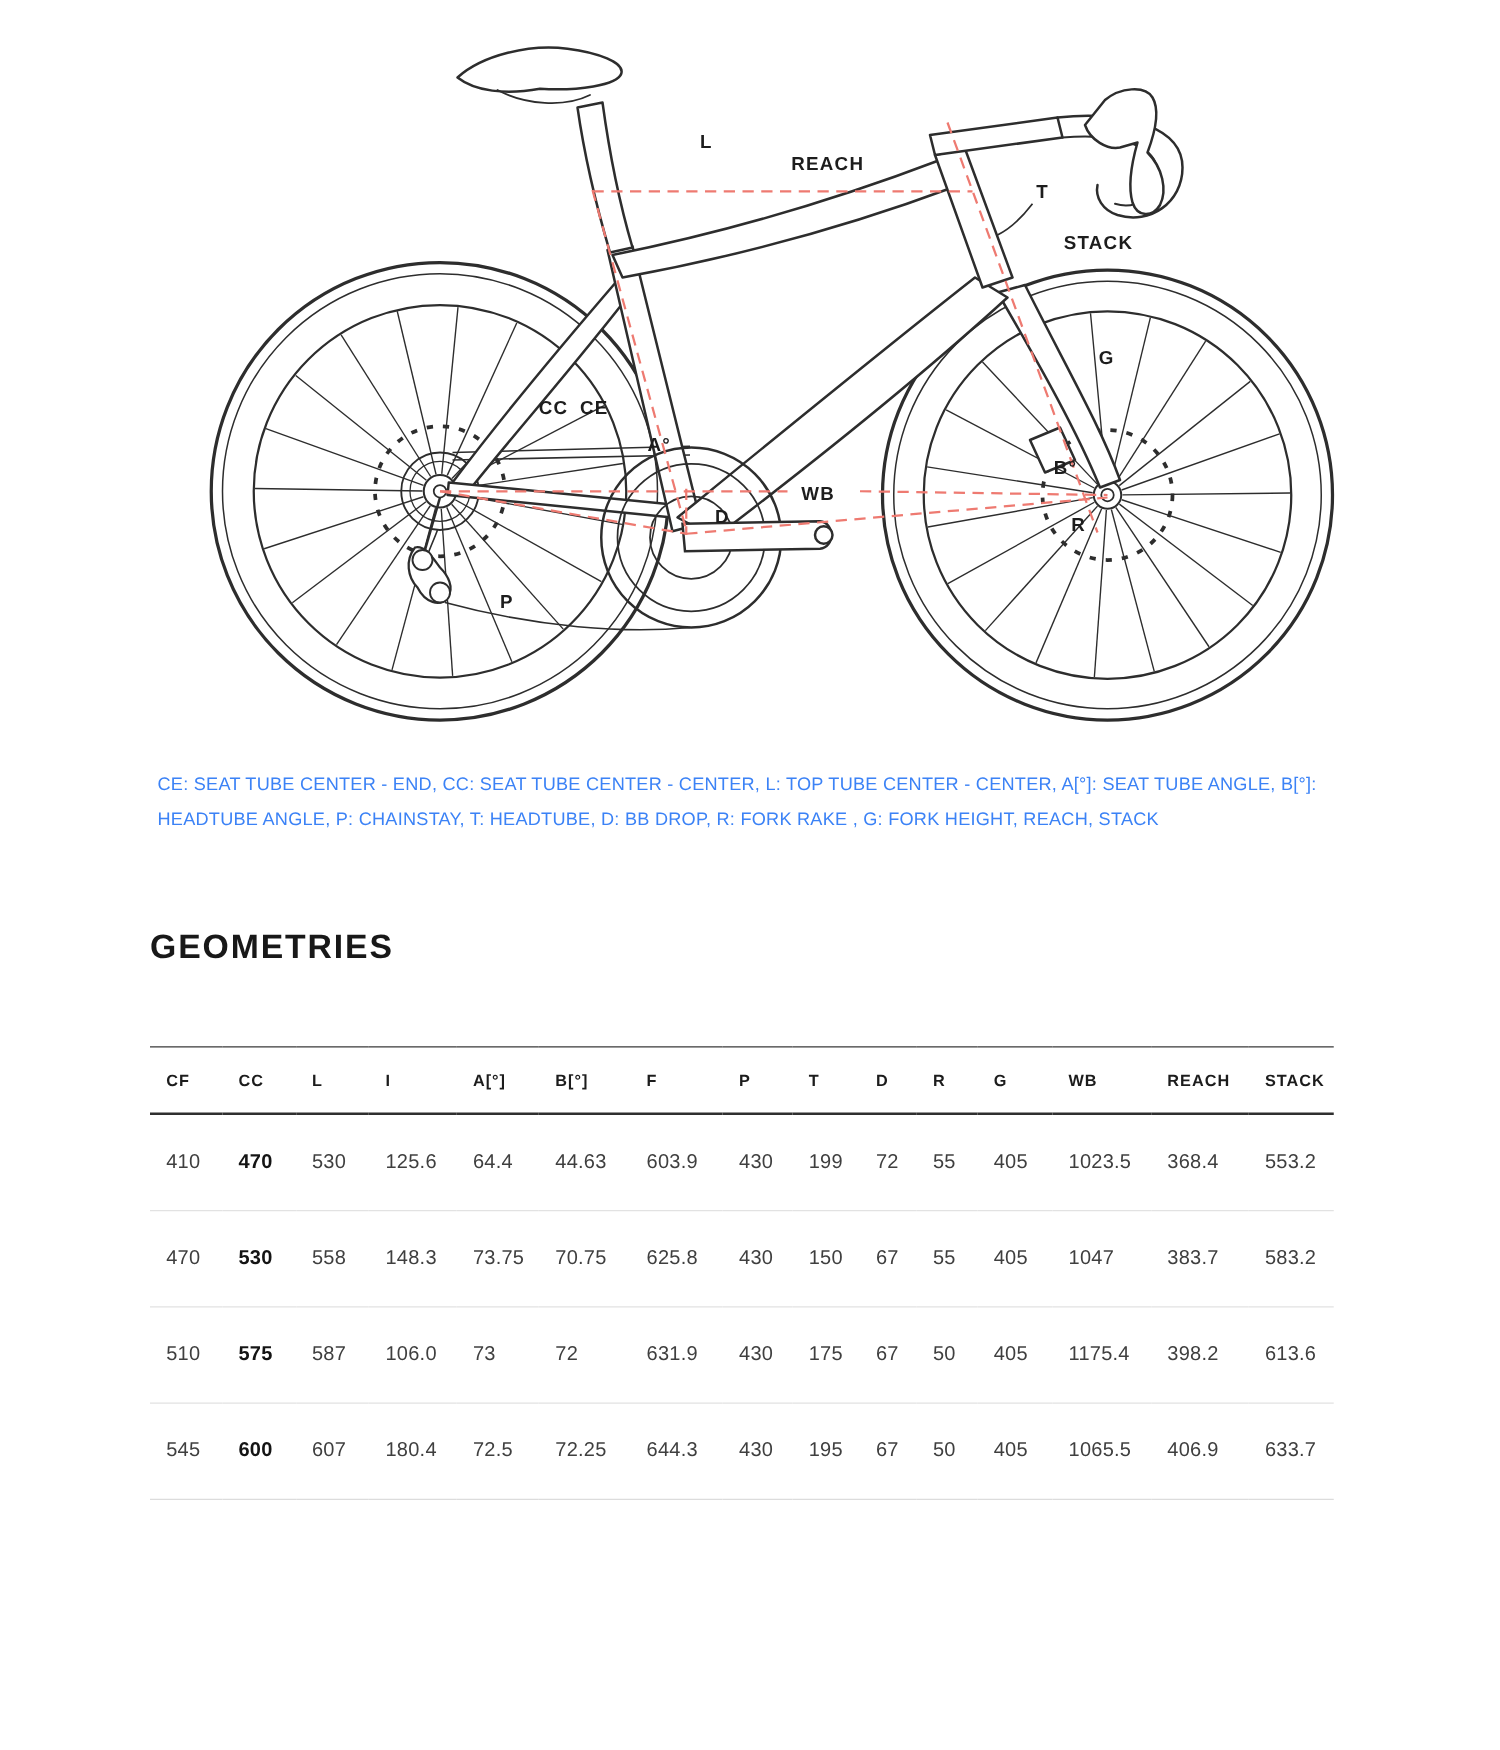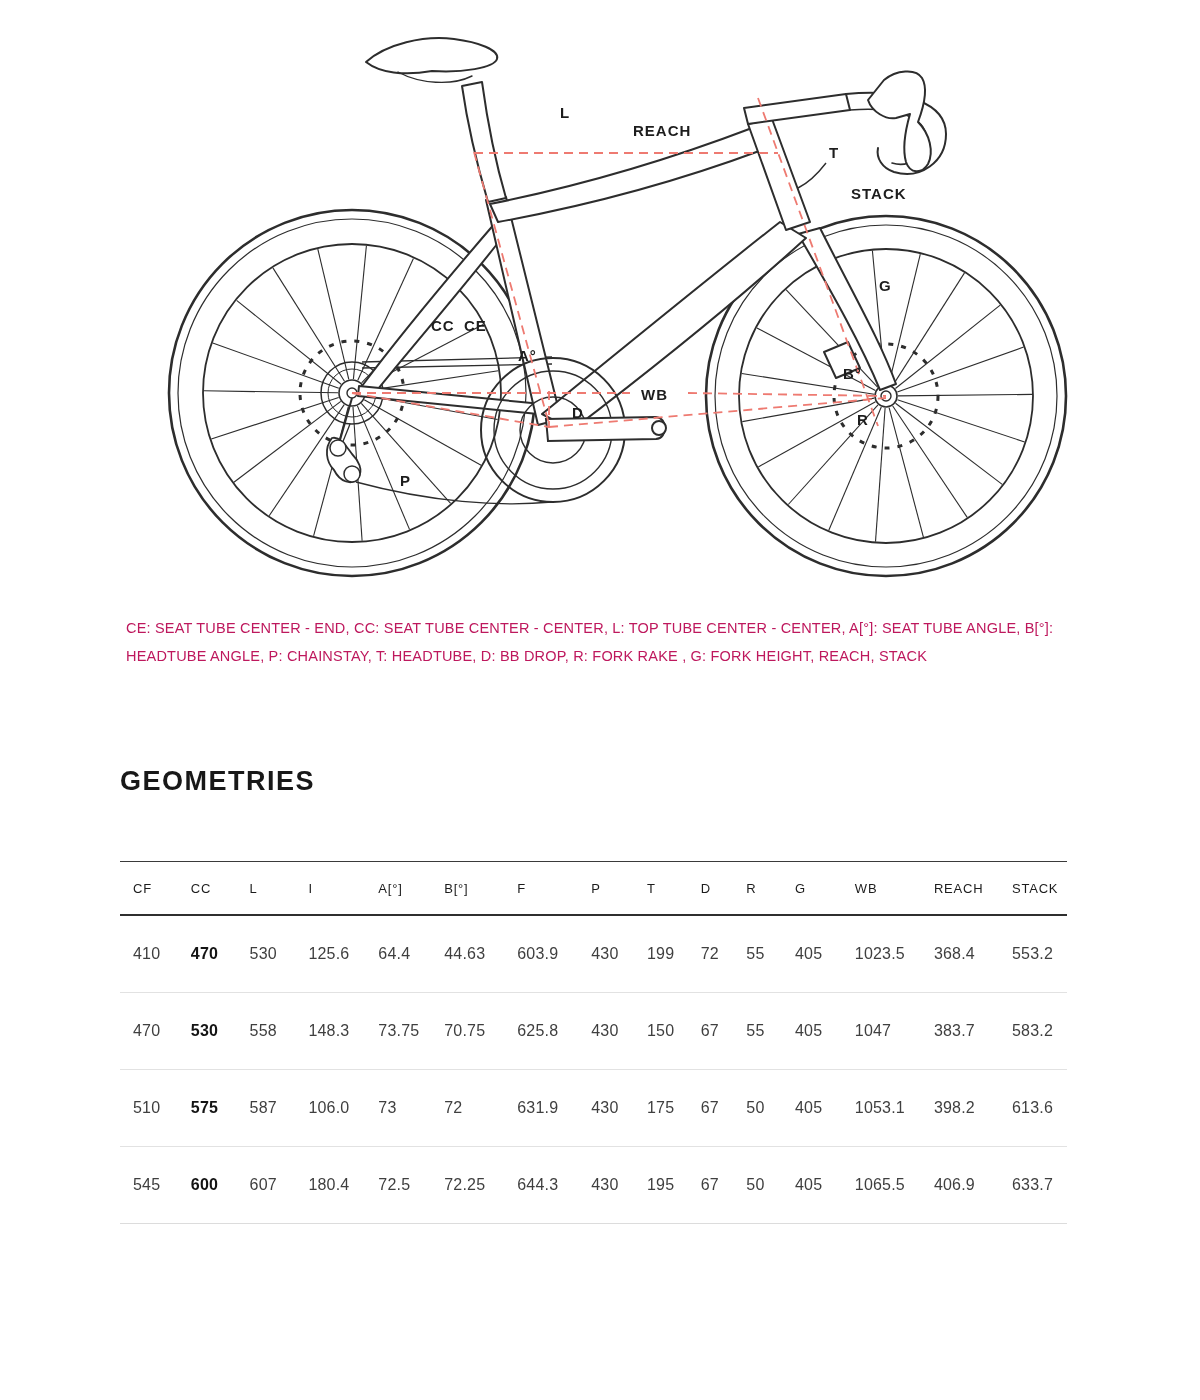--- a/index.html
+++ b/index.html
@@ -1,25 +1,25 @@
 <!DOCTYPE html>
 <html><head>
 <meta charset="utf-8">
 <style>
   html,body{margin:0;padding:0;background:#ffffff;width:1200px;
     font-family:"Liberation Sans",sans-serif;color:#1d1d1d;}
   .diagram{display:block;}
   .legend{margin:6px 100px 0 126px;max-width:952px;font-size:14.5px;line-height:28px;
-    color:#be185d;letter-spacing:.2px;}
-  .section-title{margin:96px 0 0 120px;font-size:27px;font-weight:700;
+    color:#3b82f6;letter-spacing:.2px;}
+  .section-title{margin:72px 0 0 120px;font-size:27px;font-weight:700;
     letter-spacing:1.5px;color:#181818;}
   .geo-table{margin:64px 0 0 120px;width:947px;border-collapse:collapse;table-layout:fixed;
     border-top:1px solid #3a3a3a;border-bottom:1px solid #dcdcdc;}
   .geo-table thead th{height:52px;padding:0 0 0 13px;text-align:left;vertical-align:middle;
-    font-size:13px;font-weight:400;letter-spacing:.8px;color:#1c1c1c;
+    font-size:13px;font-weight:700;letter-spacing:.8px;color:#1c1c1c;
     border-bottom:2px solid #2f2f2f;white-space:nowrap;}
   .geo-table tbody td{height:76px;padding:0 0 0 13px;text-align:left;vertical-align:middle;
     font-size:16px;color:#3f3f3f;letter-spacing:.2px;border-top:1px solid #e2e2e2;white-space:nowrap;}
   .geo-table tbody tr:first-child td{border-top:none;}
   .geo-table td.bold{font-weight:700;color:#141414;}
   svg text{font-family:"Liberation Sans",sans-serif;font-weight:700;font-size:15px;
     letter-spacing:1px;fill:#1d1d1d;}
 </style>
 </head>
 <body>
@@ -234,21 +234,21 @@
         <td>587</td>
         <td>106.0</td>
         <td>73</td>
         <td>72</td>
         <td>631.9</td>
         <td>430</td>
         <td>175</td>
         <td>67</td>
         <td>50</td>
         <td>405</td>
-        <td>1053.1</td>
+        <td>1175.4</td>
         <td>398.2</td>
         <td>613.6</td>
       </tr>
       <tr>
         <td>545</td>
         <td class="bold">600</td>
         <td>607</td>
         <td>180.4</td>
         <td>72.5</td>
         <td>72.25</td>

